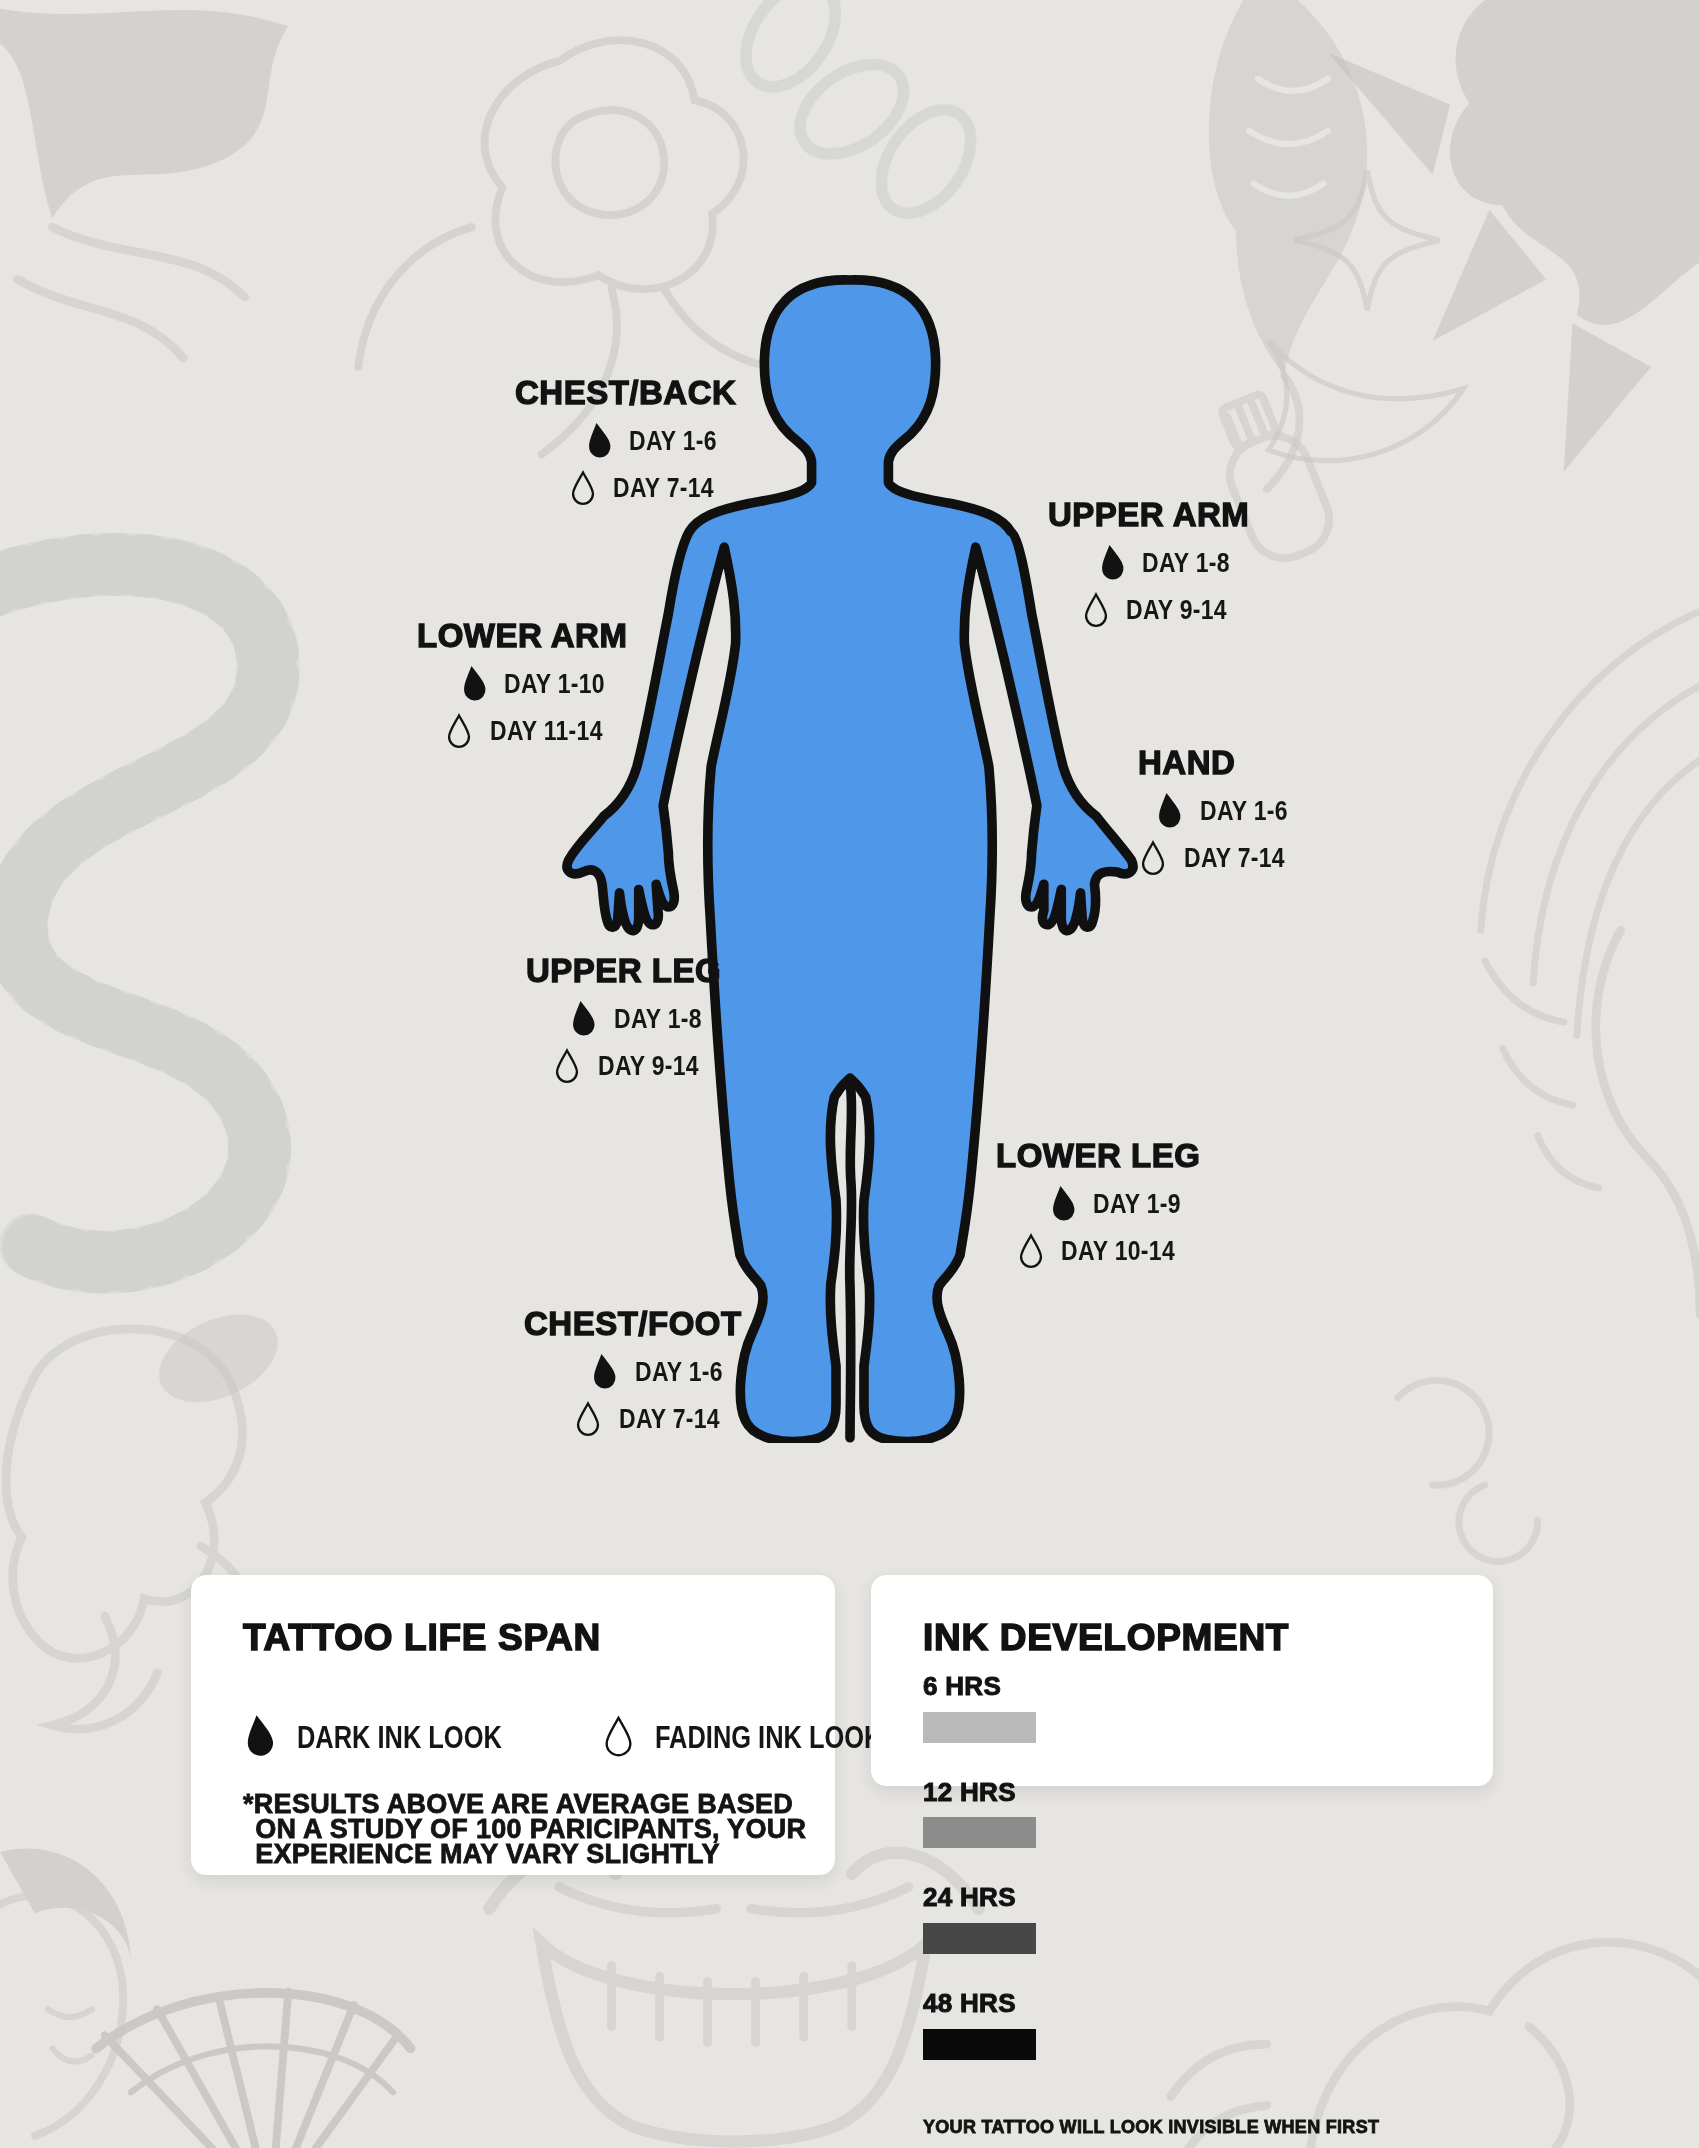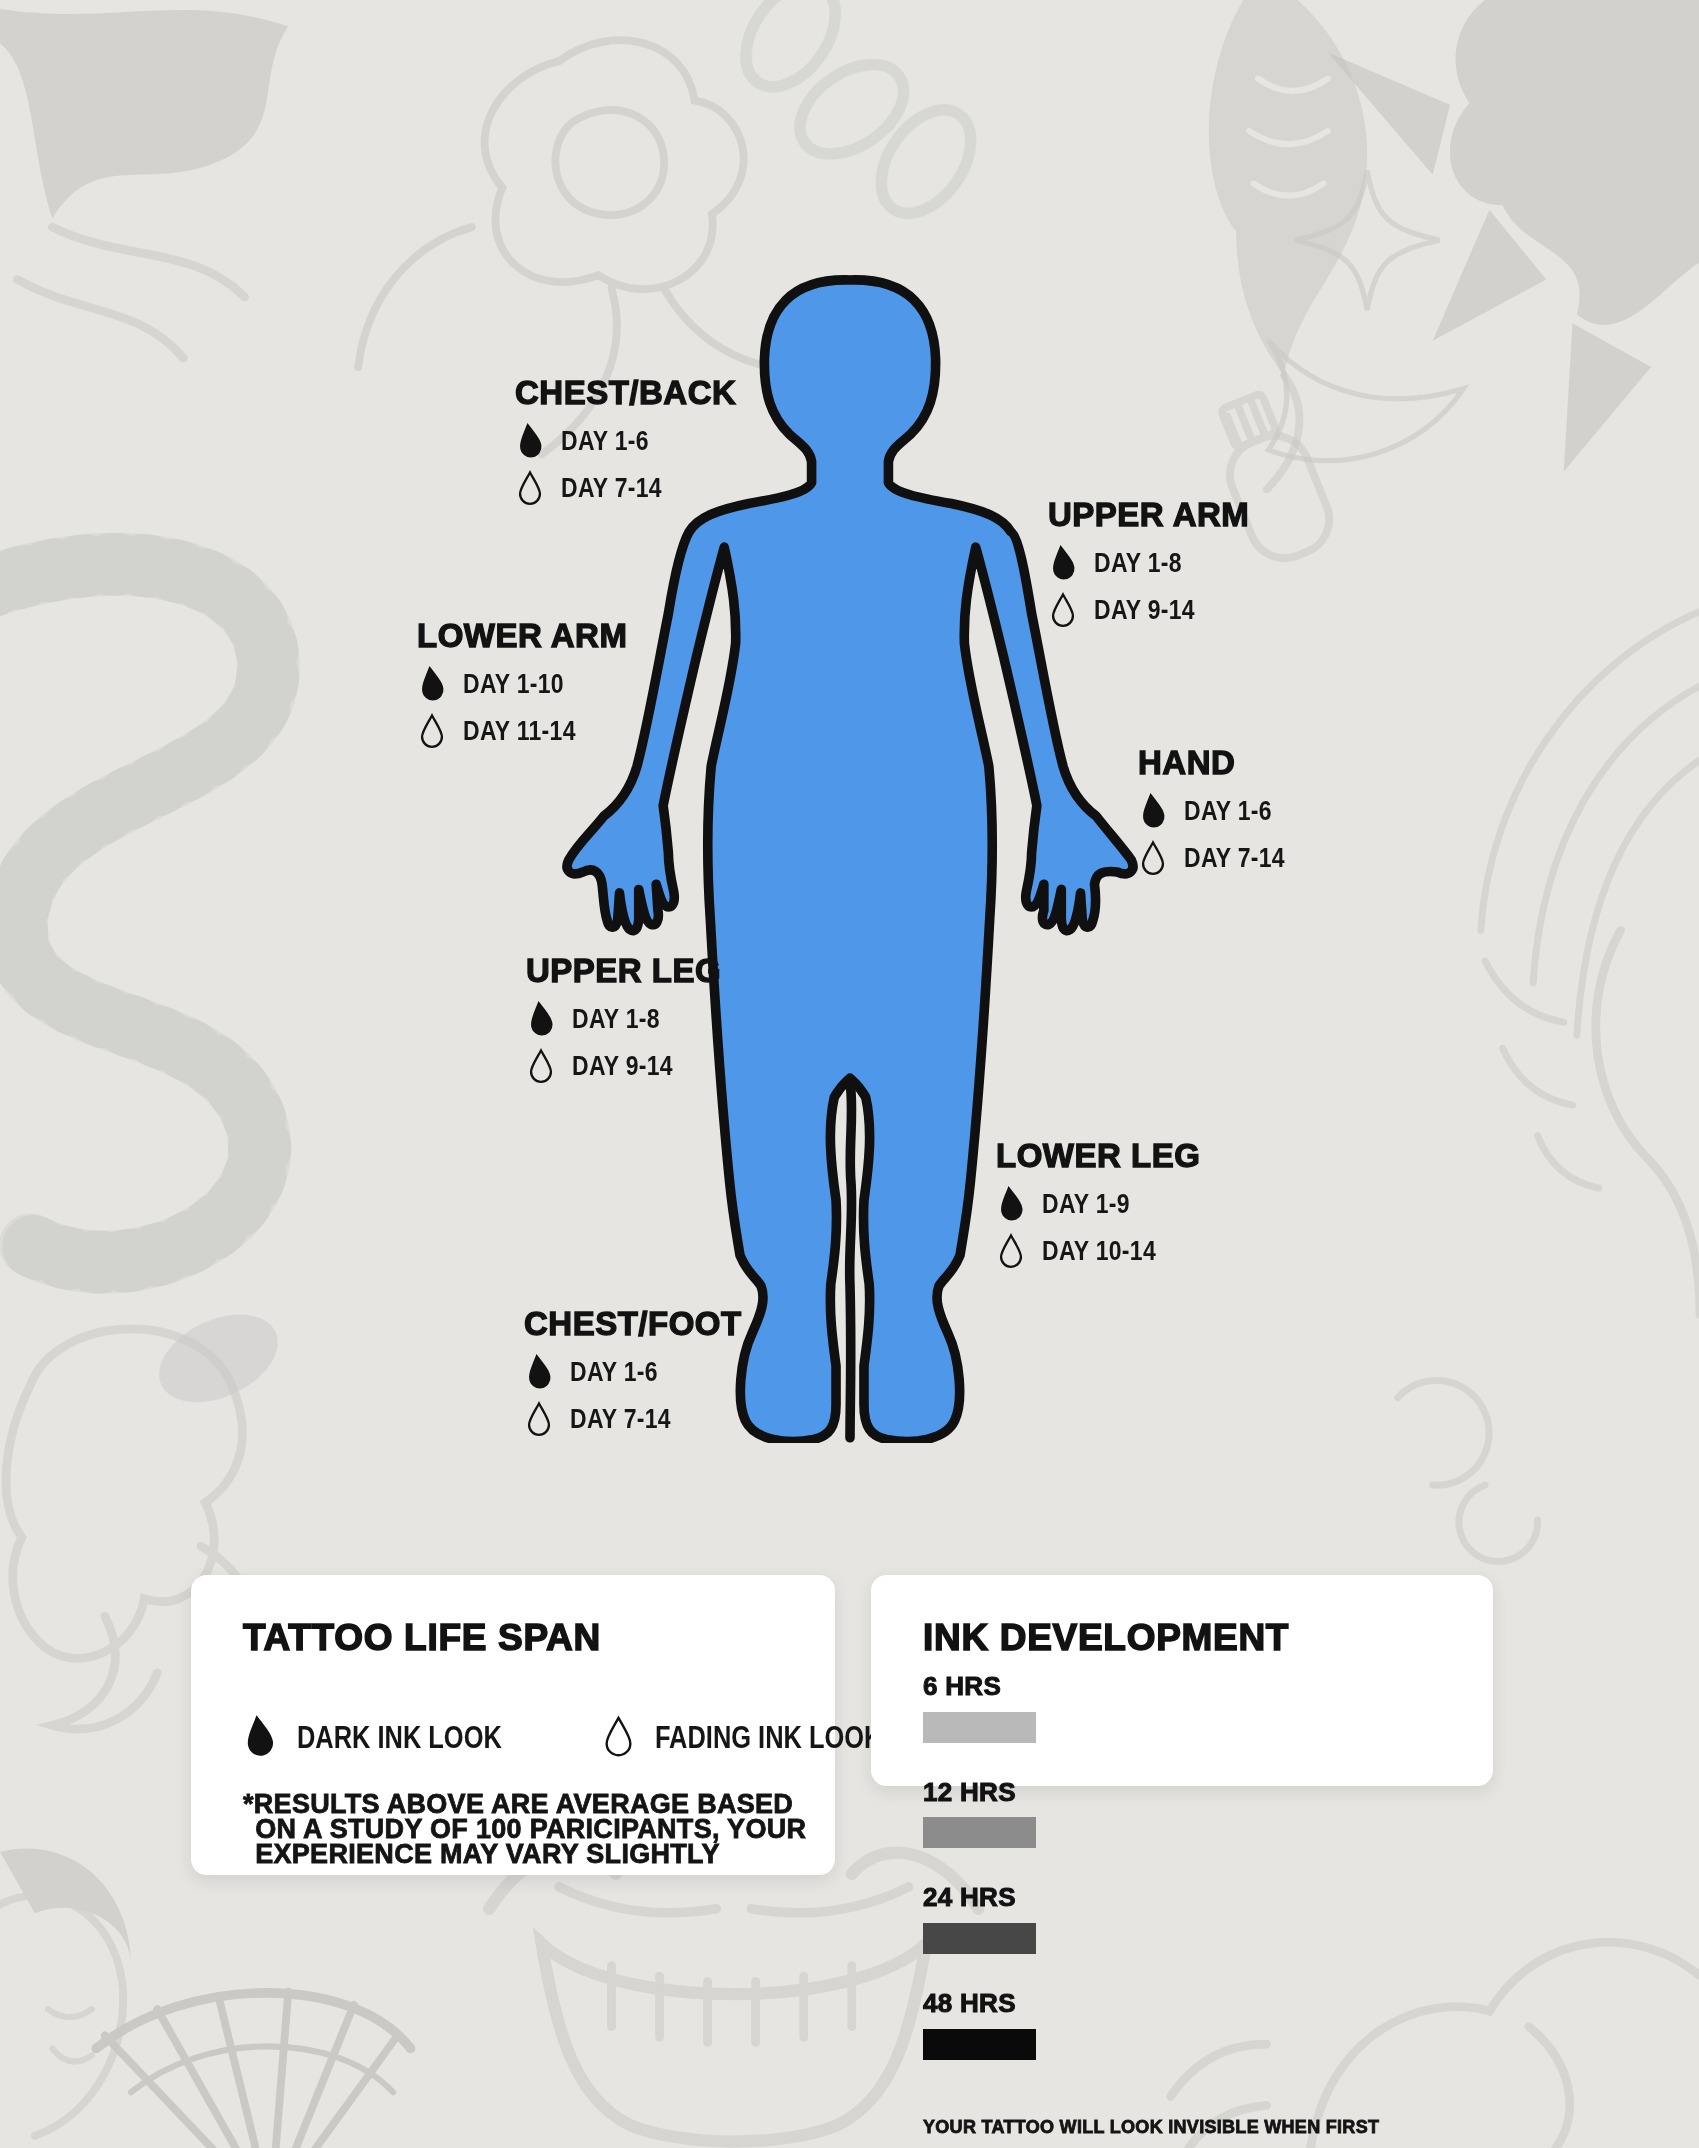--- a/index.html
+++ b/index.html
@@ -13,21 +13,21 @@
   
   .bg-art{position:absolute;left:0;top:0;}
   
   .figure{position:absolute;left:553px;top:273px;}
   
   .part-label{position:absolute;}
   .part-title{
     font-weight:700;font-size:33px;letter-spacing:0.5px;
     -webkit-text-stroke:1.3px #121212;color:#121212;white-space:nowrap;
   }
-  .day-row{display:flex;align-items:center;gap:15.7px;margin-top:9.6px;height:38px;}
+  .day-row{display:flex;align-items:center;gap:15.7px;margin-top:9.6px;height:38px;justify-content:flex-end;}
   .day-row .dropwrap{width:30px;display:flex;justify-content:center;}
   .day-text{
     display:inline-block;transform:scaleX(.82);transform-origin:0 50%;
     font-weight:700;font-size:28px;white-space:nowrap;color:#161616;
     letter-spacing:0.4px;
   }
   
   .card{
     position:absolute;background:#ffffff;border-radius:15.7px;
     box-shadow:0 5.2px 15.7px rgba(40,40,40,.10);

